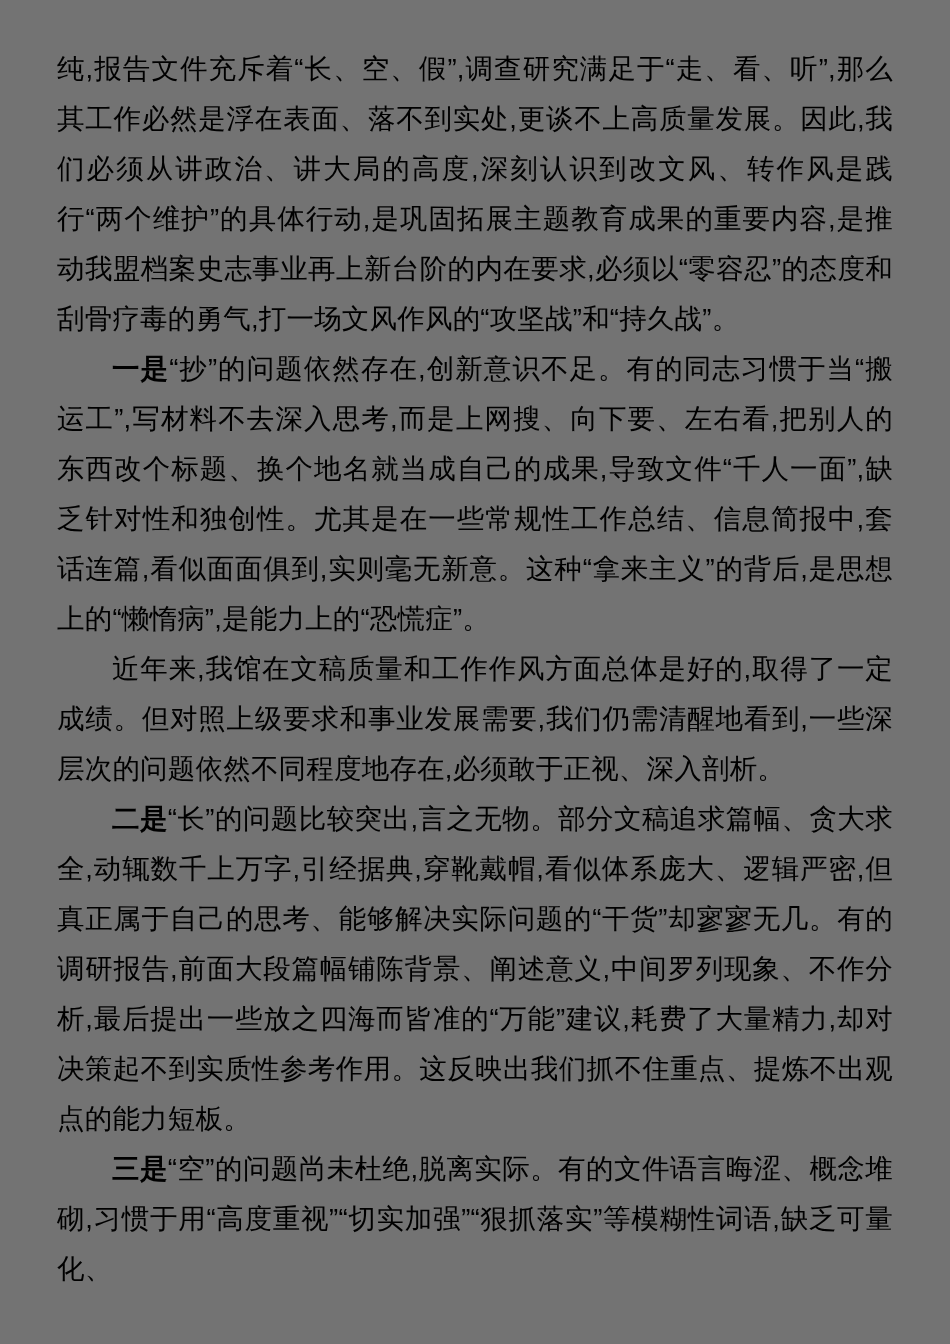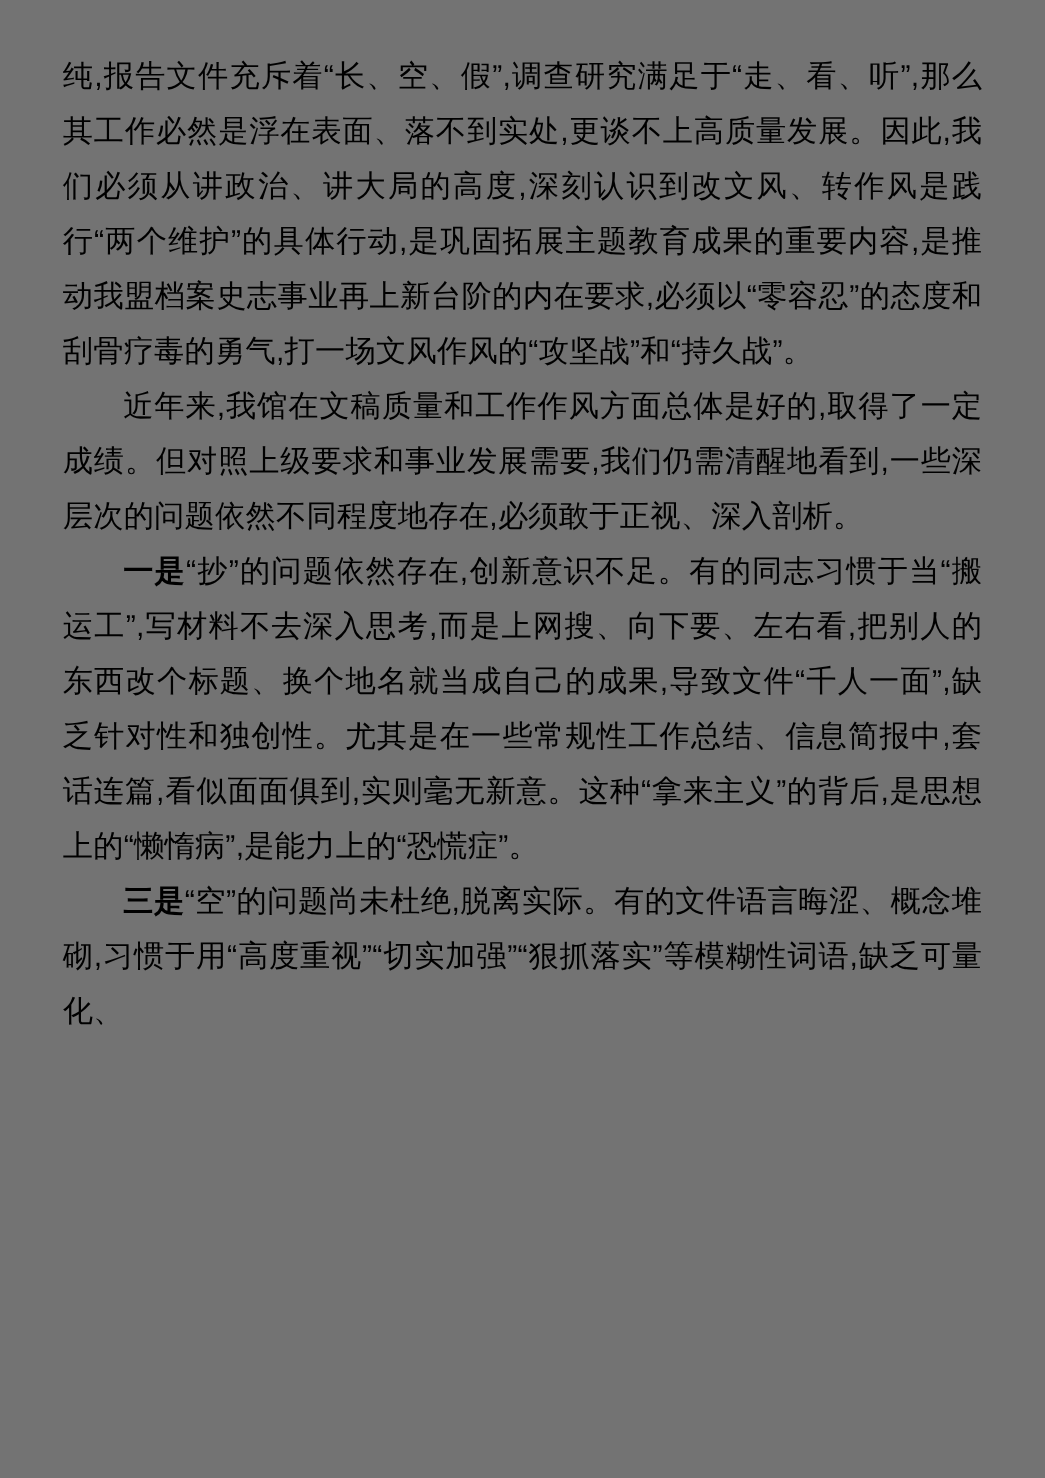--- a/index.html
+++ b/index.html
@@ -53,26 +53,29 @@
 
 <div class="page">
   <div class="doc-body">
 
     <p class="para">
       <span>纯,报告文件充斥着“长、空、假”,调查研究满足于“走、看、听”,那么其工作必然是浮在表面、落不到实处,更谈不上高质量发展。因此,我们必须从讲政治、讲大局的高度,深刻认识到改文风、转作风是践行“两个维护”的具体行动,是巩固拓展主题教育成果的重要内容,是推动我盟档案史志事业再上新台阶的内在要求,必须以“零容忍”的态度和刮骨疗毒的勇气,打一场文风作风的“攻坚战”和“持久战”。</span>
     </p>
 
 
     <p class="para indent">
+      <span class="lead">一是</span><span>“抄”的问题依然存在,创新意识不足。有的同志习惯于当“搬运工”,写材料不去深入思考,而是上网搜、向下要、左右看,把别人的东西改个标题、换个地名就当成自己的成果,导致文件“千人一面”,缺乏针对性和独创性。尤其是在一些常规性工作总结、信息简报中,套话连篇,看似面面俱到,实则毫无新意。这种“拿来主义”的背后,是思想上的“懒惰病”,是能力上的“恐慌症”。</span>
+    </p>
+
+    <p class="para indent">
       <span>近年来,我馆在文稿质量和工作作风方面总体是好的,取得了一定成绩。但对照上级要求和事业发展需要,我们仍需清醒地看到,一些深层次的问题依然不同程度地存在,必须敢于正视、深入剖析。</span>
     </p>
 
     <p class="para indent">
-      <span class="lead">一是</span><span>“抄”的问题依然存在,创新意识不足。有的同志习惯于当“搬运工”,写材料不去深入思考,而是上网搜、向下要、左右看,把别人的东西改个标题、换个地名就当成自己的成果,导致文件“千人一面”,缺乏针对性和独创性。尤其是在一些常规性工作总结、信息简报中,套话连篇,看似面面俱到,实则毫无新意。这种“拿来主义”的背后,是思想上的“懒惰病”,是能力上的“恐慌症”。</span>
+      <span class="lead">二是</span><span>“长”的问题比较突出,言之无物。部分文稿追求篇幅、贪大求全,动辄数千上万字,引经据典,穿靴戴帽,看似体系庞大、逻辑严密,但真正属于自己的思考、能够解决实际问题的“干货”却寥寥无几。有的调研报告,前面大段篇幅铺陈背景、阐述意义,中间罗列现象、不作分析,最后提出一些放之四海而皆准的“万能”建议,耗费了大量精力,却对决策起不到实质性参考作用。这反映出我们抓不住重点、提炼不出观点的能力短板。</span>
     </p>
-
 
     <p class="para indent">
       <span class="lead">三是</span><span>“空”的问题尚未杜绝,脱离实际。有的文件语言晦涩、概念堆砌,习惯于用“高度重视”“切实加强”“狠抓落实”等模糊性词语,缺乏可量化、</span>
     </p>
 
   </div>
 </div>
 
 </body></html>

